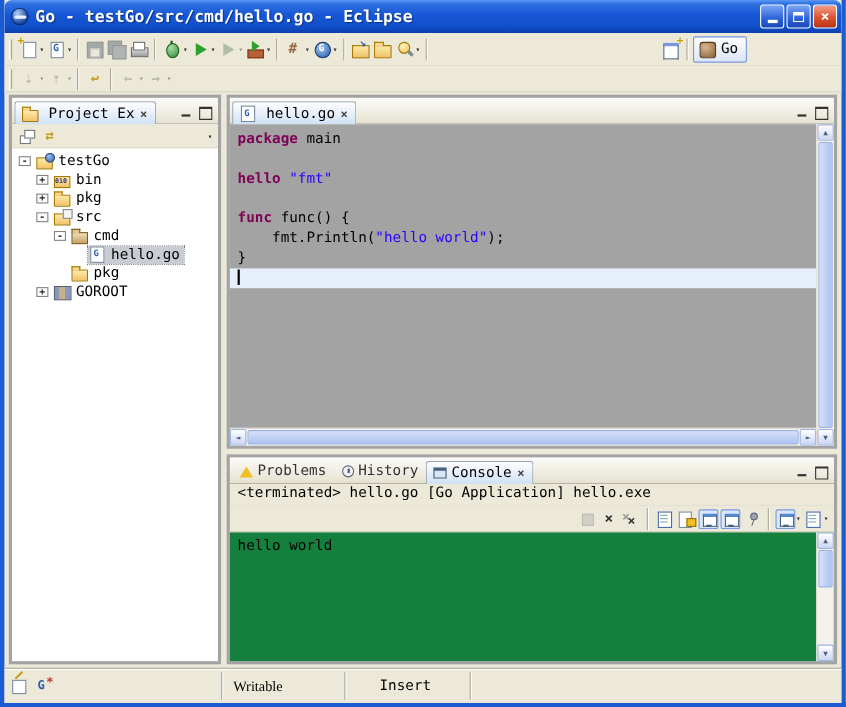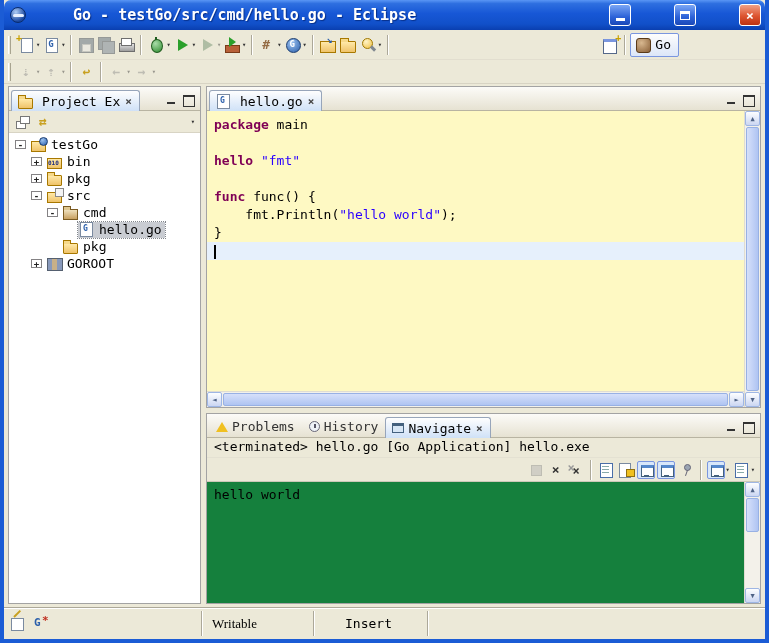--- a/index.html
+++ b/index.html
@@ -15,21 +15,20 @@
     display:flex; flex-direction:column; overflow:hidden;
     background:#ECE9D8;
   }
   
   .titlebar {
     height:30px; flex:0 0 30px;
     background:linear-gradient(180deg,#5A96F5 0%,#2E6FE0 12%,#1757D6 45%,#1150C9 80%,#0A3FB0 100%);
     border-radius:7px 7px 0 0;
     display:flex; align-items:center; padding:0 4px 0 6px;
     color:#fff;
-    gap:41px;
   }
   .ec-icon { width:16px; height:16px; border-radius:50%;
     background:radial-gradient(circle at 35% 30%, #AFCdf5, #1A47A0 70%);
     border:1px solid #092C6E; margin-right:6px; flex:0 0 16px; position:relative; }
   .ec-icon::after{content:"";position:absolute;left:2px;top:6px;width:11px;height:3px;background:#E8F0FF;border-radius:2px;}
   .title-text { font-size:15px; font-weight:bold; text-shadow:1px 1px 1px #07308A; white-space:nowrap; overflow:hidden; flex:1; }
   .win-btn { width:22px; height:22px; margin-left:2px; border:1px solid #FFFFFF;
     border-radius:3px; display:flex; align-items:center; justify-content:center;
     color:#fff; font-size:13px; font-weight:bold; position:relative; }
   .wb-blue { background:linear-gradient(180deg,#7AA6F5,#2C62D8 60%,#1A48B8); }
@@ -77,21 +76,21 @@
   .ic-glyph{font:bold 13px "DejaVu Sans Mono",monospace;color:#888;position:static;display:inline-block;line-height:18px;text-align:center;width:18px;}
   .ic-lastedit{color:#C8A020;}
   .ic-persp::before{content:"";position:absolute;left:2px;top:3px;width:12px;height:11px;background:#fff;border:1px solid #55688A;border-top:3px solid #7A96DF;}
   .ic-persp::after{content:"+";position:absolute;right:-2px;top:-4px;font:bold 10px "DejaVu Sans Mono",monospace;color:#C8A000;}
   .ic-goperspective::before{content:"";position:absolute;left:2px;top:2px;width:13px;height:13px;border-radius:3px;background:radial-gradient(circle at 35% 30%,#D8B890,#8A6038);border:1px solid #5A3A18;}
   .persp-group{ margin-left:auto; margin-right:84px; display:flex; align-items:center; }
   .persp-btn { display:flex; align-items:center; gap:3px; border:1px solid #7A96DF;
     background:linear-gradient(180deg,#FDFDFD,#DCE6F8); border-radius:2px; padding:1px 7px 1px 3px; height:24px; font-size:13px; }
   
   .main { flex:1; display:flex; padding:2px 4px 3px 4px; gap:0; min-height:0; }
-  .panel { border:1px solid #a3a3a3; background:#fff; display:flex; flex-direction:column; min-height:0; }
+  .panel { border:3px solid #a3a3a3; background:#fff; display:flex; flex-direction:column; min-height:0; }
   .left-panel { width:193px; flex:0 0 193px; }
   .sash-v { width:5px; flex:0 0 5px; }
   .right-col { flex:1; display:flex; flex-direction:column; min-width:0; }
   .editor-panel { height:322px; flex:0 0 322px; }
   .sash-h { height:5px; flex:0 0 5px; }
   .console-panel { flex:1; }
   
   .tabrow { height:24px; flex:0 0 24px; background:linear-gradient(180deg,#FCFBF8,#E6E2D2);
     border-bottom:1px solid #B8B4A2; display:flex; align-items:flex-end; padding:2px 2px 0 2px; }
   .tab { display:flex; align-items:center; gap:4px; height:21px; padding:0 6px;
@@ -128,21 +127,21 @@
   .t-src::before{content:"";position:absolute;left:0;top:4px;width:13px;height:9px;background:linear-gradient(#FFE9A8,#EFC36A);border:1px solid #A87800;}
   .t-src::after{content:"";position:absolute;left:8px;top:0;width:7px;height:7px;background:#F4F4F4;border:1px solid #888;}
   .t-pkg::before{content:"";position:absolute;left:0;top:4px;width:13px;height:9px;background:linear-gradient(#EFE0BC,#C8A060);border:1px solid #7A5A20;}
   .t-pkg::after{content:"";position:absolute;left:0;top:1px;width:6px;height:3px;background:#E0C890;border:1px solid #7A5A20;border-bottom:none;}
   .t-gofile::before{content:"";position:absolute;left:1px;top:0;width:11px;height:13px;background:#fff;border:1px solid #7A8AA0;}
   .t-gofile::after{content:"G";position:absolute;left:4px;top:2px;font:bold 8px "DejaVu Sans Mono",monospace;color:#2B5FAB;}
   .t-lib::before{content:"";position:absolute;left:0;top:2px;width:14px;height:11px;background:linear-gradient(90deg,#8899BB 0 4px,#C8B088 4px 9px,#8899BB 9px 14px);border:1px solid #556070;}
   
   .editor-body { flex:1; display:flex; min-height:0; position:relative; }
   .code-col { flex:1; display:flex; flex-direction:column; min-width:0; }
-  .code-area { flex:1; background:#fef9c3; padding-top:5px; overflow:hidden; cursor:text; }
+  .code-area { flex:1; background:#a3a3a3; padding-top:5px; overflow:hidden; cursor:text; }
   .code-line { height:18px; line-height:18px; font-size:13px; white-space:pre; padding-left:7px; }
   .code-line.current { background:#E6F0FC; }
   .tk-kw { color:#7F0055; font-weight:bold; }
   .tk-str { color:#2A00FF; }
   .tk-pl { color:#000; }
   .caret { display:inline-block; width:2px; height:14px; background:#000; vertical-align:middle; }
   
   .scroll-v { width:16px; flex:0 0 16px; background:#F3F1EA; border-left:1px solid #E0DDD2;
     display:flex; flex-direction:column; padding:0; }
   .scroll-h { height:16px; flex:0 0 16px; background:#F3F1EA; border-top:1px solid #E0DDD2;
@@ -446,21 +445,21 @@
           <span class="tab-plain">
             <span class="icon-problems"></span>
             <span>Problems</span>
           </span>
           <span class="tab-plain">
             <span class="icon-history"></span>
             <span>History</span>
           </span>
           <span class="tab">
             <span class="icon-console"></span>
-            <span>Navigate</span>
+            <span>Console</span>
             <span class="tab-close">×</span>
           </span>
           <span class="tabrow-right">
             <span class="pm pm-min"></span>
             <span class="pm pm-max"></span>
           </span>
         </div>
         <div class="console-status">&lt;terminated&gt; hello.go [Go Application] hello.exe</div>
         <div class="console-toolbar">
           <span class="tbtn dis">

